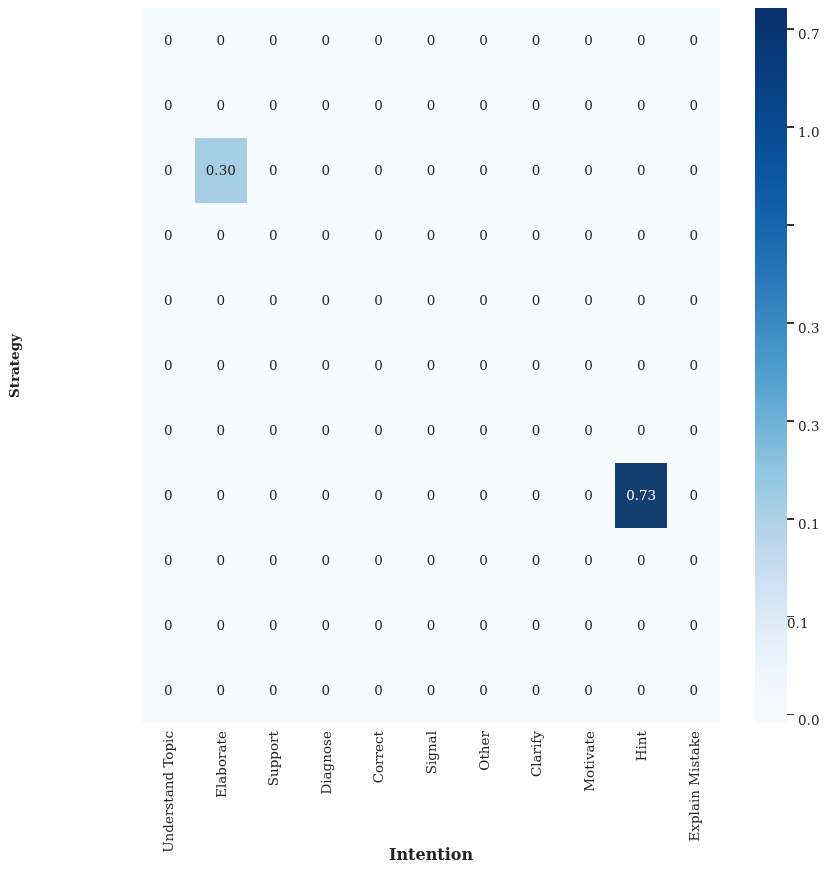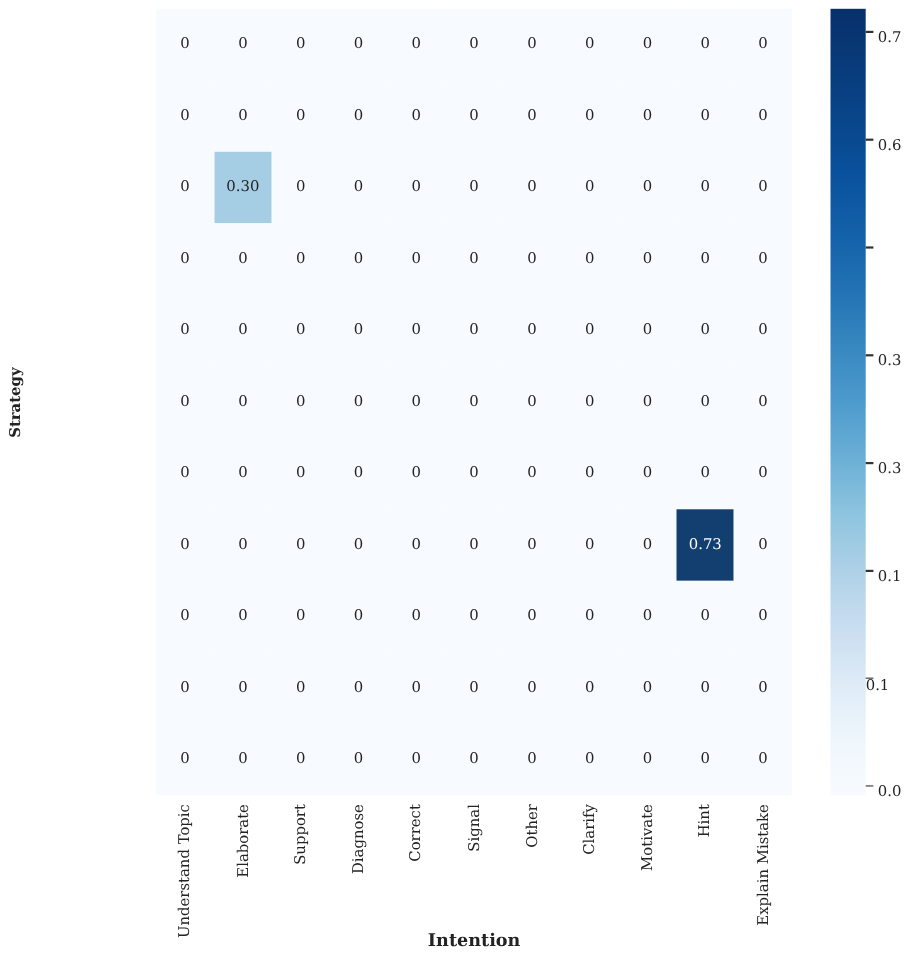--- a/index.html
+++ b/index.html
@@ -746,21 +746,21 @@
       <div class="cb-tick" style="top: 331.219px;">
         <span class="cb-dash"></span>
         <span class="cb-label">0.3</span>
       </div>
       <div class="cb-tick" style="top: 233.274px; gap: 46px;">
         <span class="cb-dash"></span>
         <span class="cb-label">0.5</span>
       </div>
       <div class="cb-tick" style="top: 135.329px;">
         <span class="cb-dash"></span>
-        <span class="cb-label">0.6</span>
+        <span class="cb-label">1.0</span>
       </div>
       <div class="cb-tick" style="top: 37.3836px;">
         <span class="cb-dash"></span>
         <span class="cb-label">0.7</span>
       </div>
     </div>
 
 </div>
 
 </body></html>

